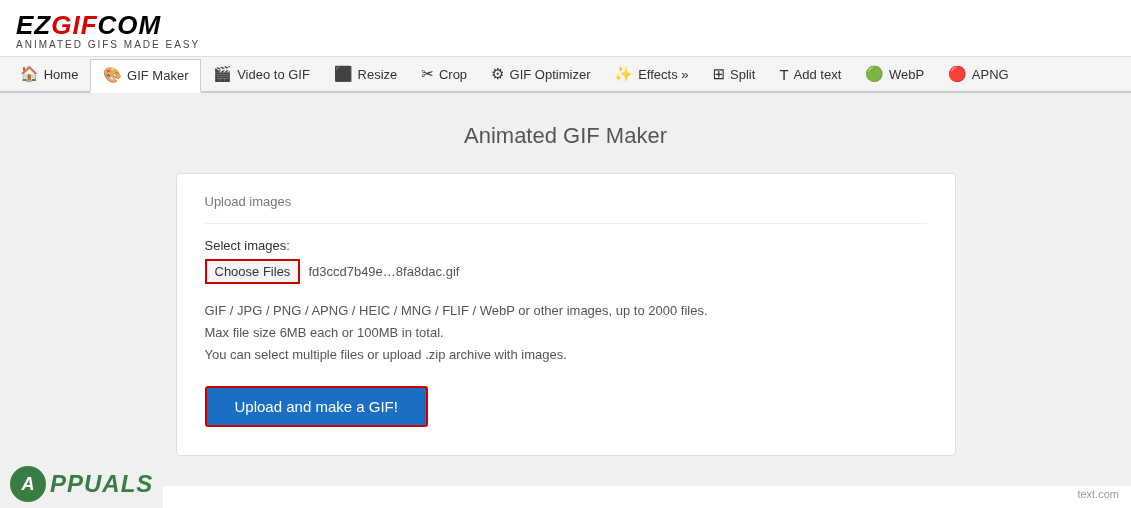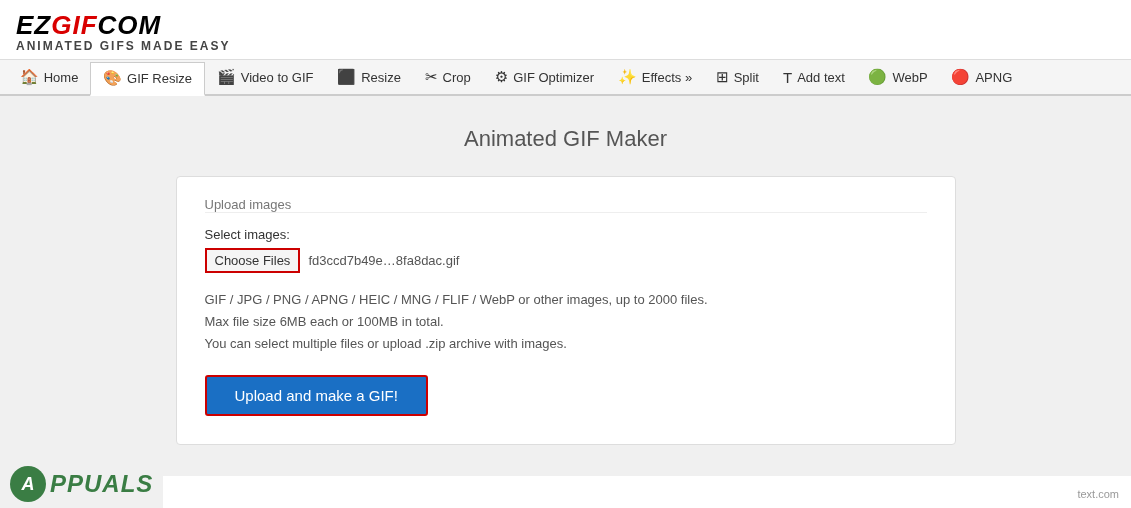--- a/index.html
+++ b/index.html
@@ -18,22 +18,22 @@
     }
     .logo-main {
       font-size: 26px;
       font-weight: 900;
       font-style: italic;
       color: #000;
       letter-spacing: 1px;
       font-family: Arial Black, Arial, sans-serif;
     }
     .logo-sub {
-      font-size: 12px;
-      font-weight: bold;
+      font-size: 10px;
+      font-weight: normal;
       letter-spacing: 2px;
       color: #444;
       text-transform: uppercase;
       margin-top: -2px;
     }
     .logo-ez { color: #000; }
     .logo-gif { color: #d90000; }
     .logo-com { color: #000; }
 
     
@@ -92,21 +92,21 @@
       border-radius: 4px;
       max-width: 780px;
       margin: 0 auto;
       padding: 20px 28px 28px 28px;
     }
     .upload-box-title {
       font-size: 13px;
       color: #777;
       margin-bottom: 14px;
       border-bottom: 1px solid #eee;
-      padding-bottom: 0;
+      padding-bottom: 14px;
     }
     .select-label {
       font-size: 13px;
       color: #333;
       margin-bottom: 6px;
     }
     .file-input-row {
       display: flex;
       align-items: center;
       gap: 8px;
@@ -191,21 +191,21 @@
   <div class="logo-sub">ANIMATED GIFS MADE EASY</div>
 </div>
 
 <nav class="nav-bar">
   <a class="nav-item">
     <span class="nav-icon">🏠</span>
     <span>Home</span>
   </a>
   <a class="nav-item active">
     <span class="nav-icon">🎨</span>
-    <span>GIF Resize</span>
+    <span>GIF Maker</span>
   </a>
   <a class="nav-item">
     <span class="nav-icon">🎬</span>
     <span>Video to GIF</span>
   </a>
   <a class="nav-item">
     <span class="nav-icon">⬛</span>
     <span>Resize</span>
   </a>
   <a class="nav-item">

